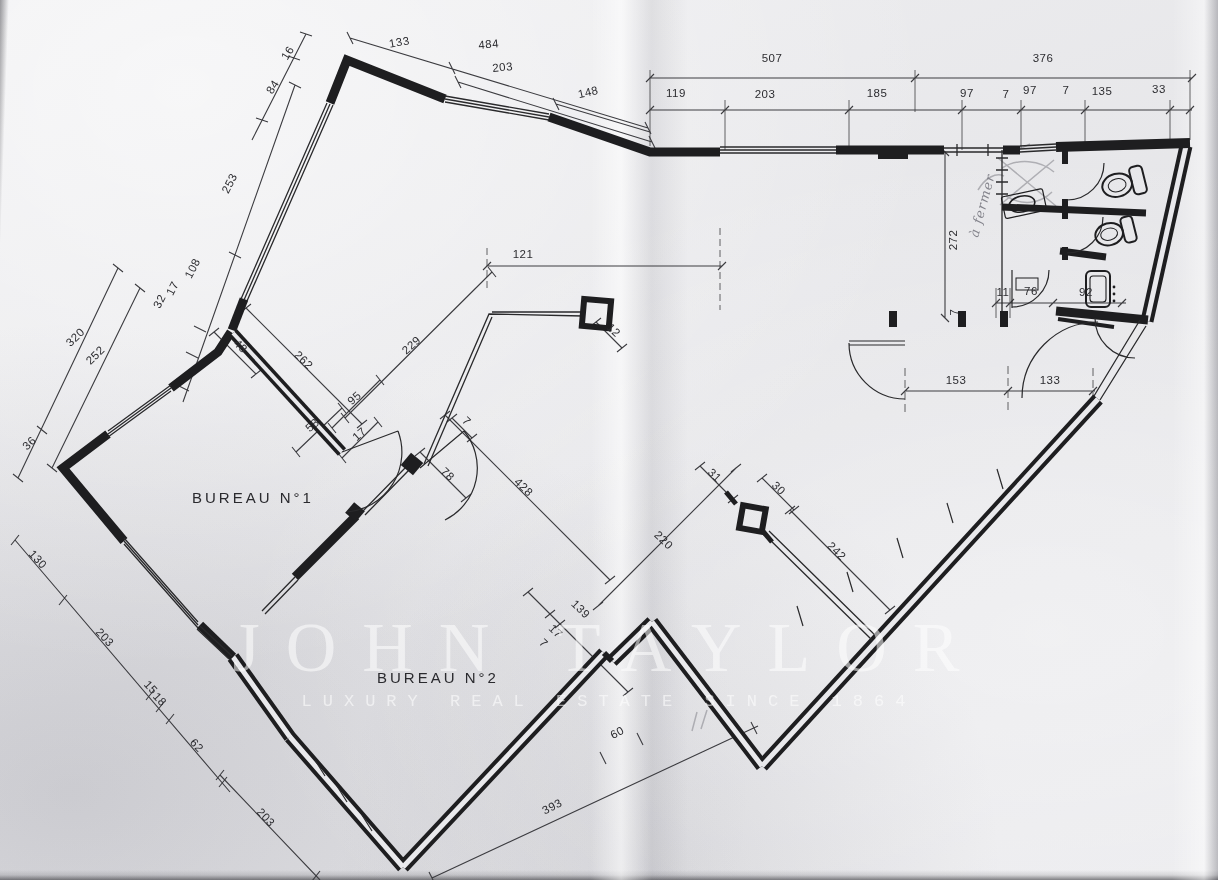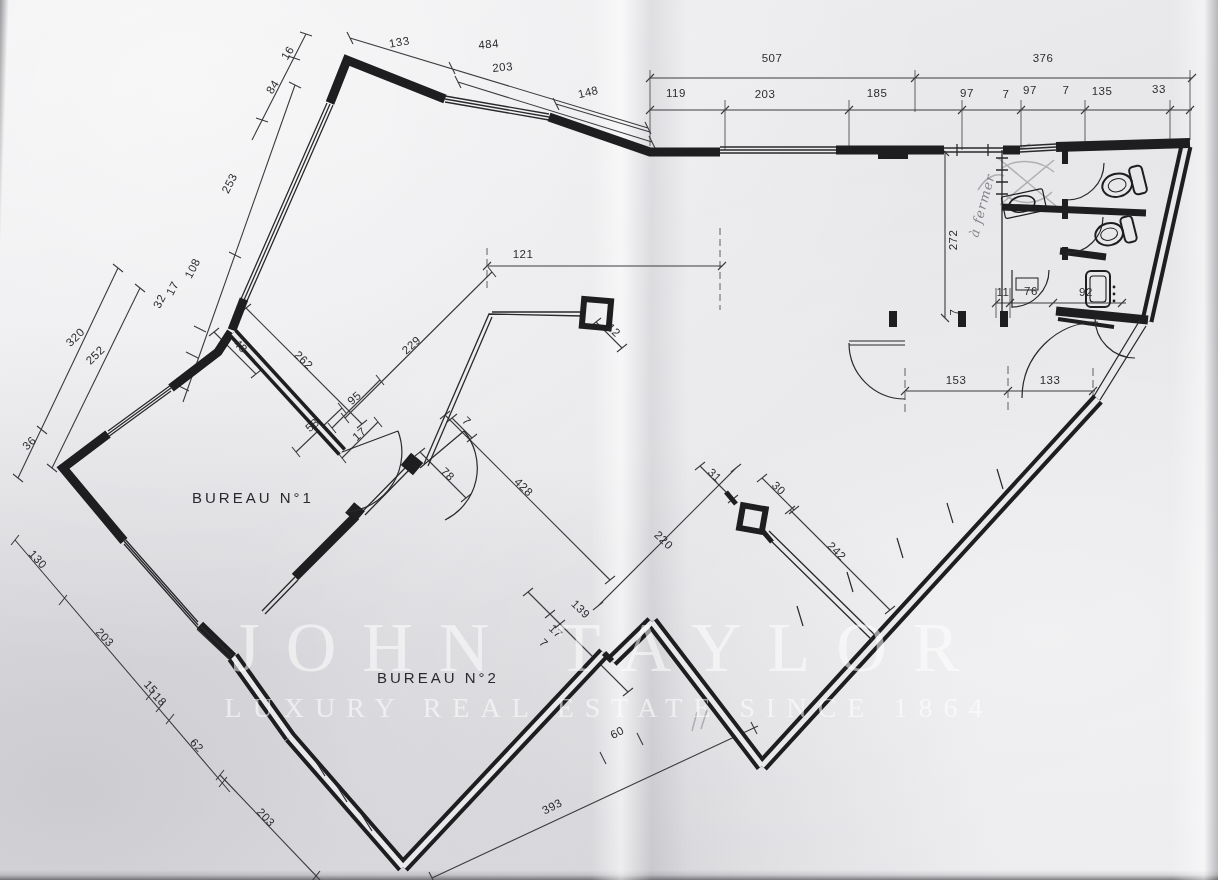--- a/index.html
+++ b/index.html
@@ -18,22 +18,22 @@
       linear-gradient(160deg,#efeff1,#e5e5e8 55%,#eaeaed);}
   svg{position:absolute;inset:0;}
   .dim{font-size:11.5px;fill:#2c2c30;letter-spacing:.5px;}
   .room-label{font-size:15px;fill:#2a2a2e;letter-spacing:3px;}
   .note{font-size:13px;font-style:italic;fill:#84848c;letter-spacing:1px;
         font-family:"DejaVu Serif", serif;}
   .wm{position:absolute;left:0;right:0;text-align:center;color:#fff;
       pointer-events:none;font-family:"Liberation Serif", serif;}
   .wm1{position:absolute;top:608px;width:100%;font-size:70px;letter-spacing:26px;
        opacity:.55;white-space:nowrap;}
-  .wm2{position:absolute;top:692px;width:100%;font-size:28px;letter-spacing:11px;
-       opacity:.58;font-family:Liberation Serif, serif;}
+  .wm2{position:absolute;top:692px;width:100%;font-size:17px;letter-spacing:11px;
+       opacity:.58;font-family:Liberation Mono, monospace;}
 </style>
 </head>
 <body>
 
 <div id="stage">
   <div class="paper"></div>
 
   <svg viewBox="0 0 1218 880" width="1218" height="880">
 
     <g stroke="#a0a0a6" stroke-width="1.5" fill="none" opacity="0.8">

